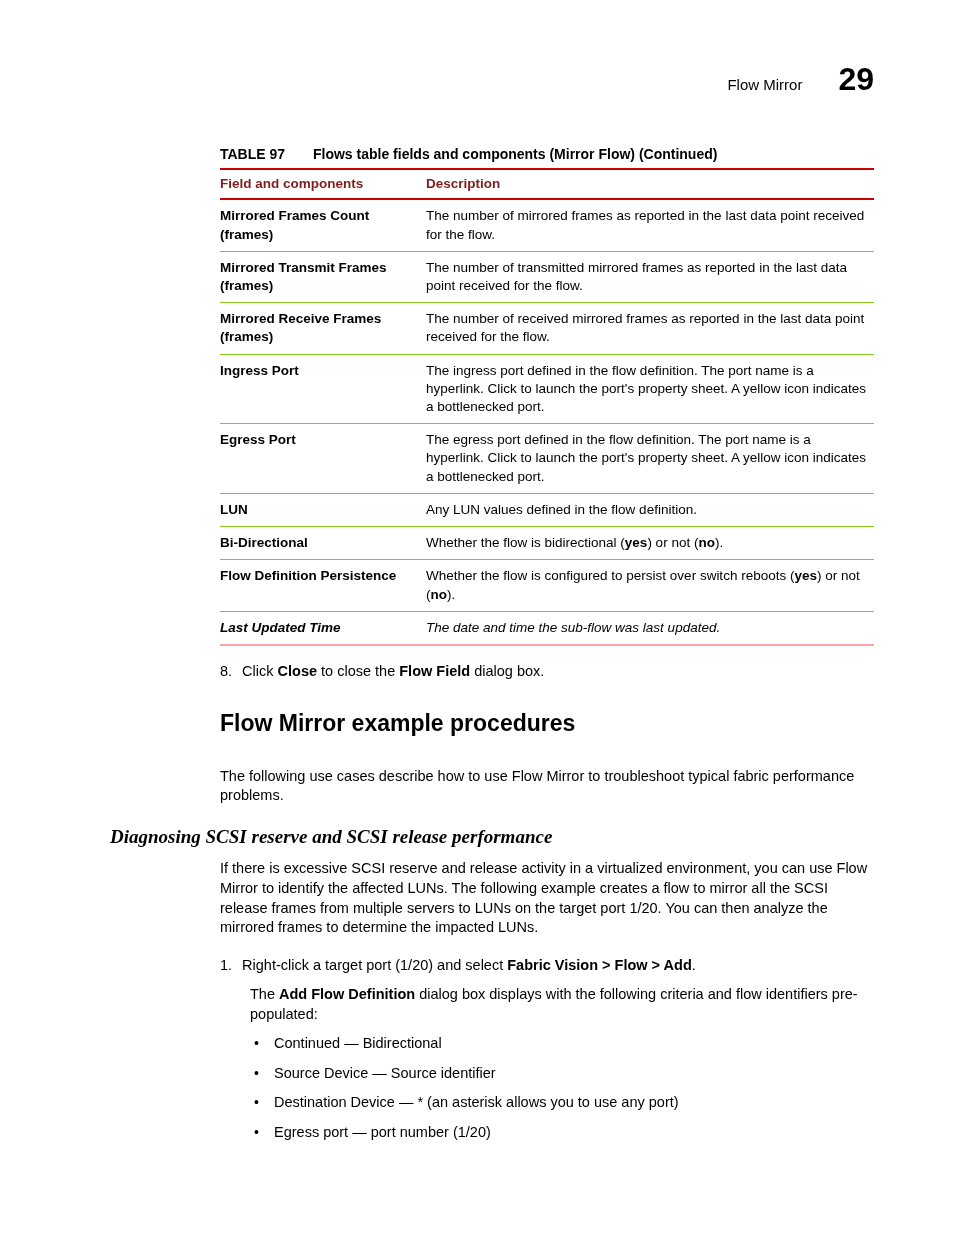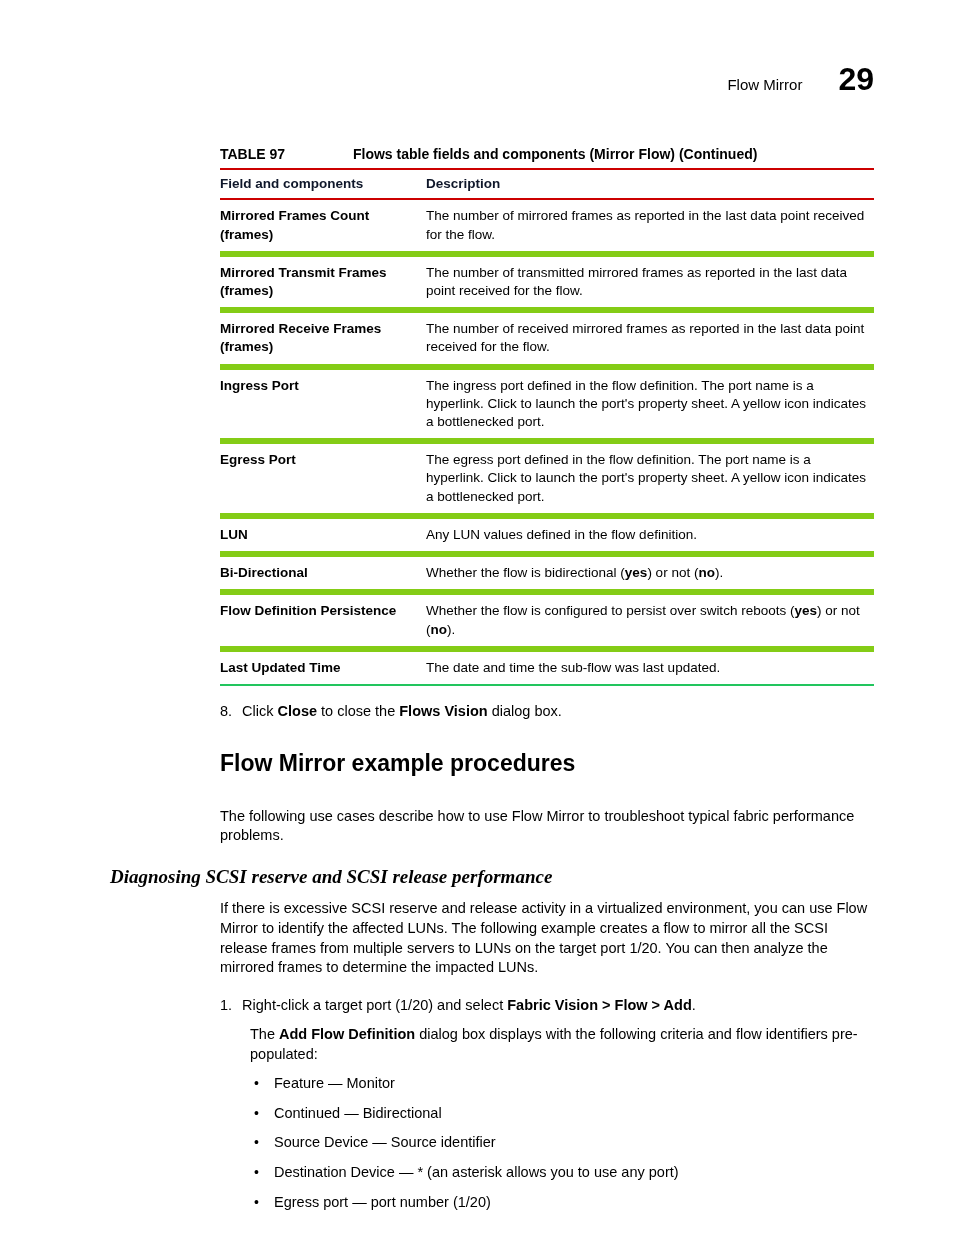--- a/index.html
+++ b/index.html
@@ -38,45 +38,46 @@
     margin-left: 110px;
     margin-bottom: 16px;
   }
   .table-caption {
     font-family: "Arial Narrow", Arial, sans-serif;
     font-stretch: condensed;
     font-size: 14px;
     margin-bottom: 4px;
   }
   .table-caption .tname { font-weight: bold; margin-right: 24px; }
-  .table-caption .ttitle { font-weight: bold; margin-left: 40px; }
+  .table-caption .ttitle { font-weight: bold; }
   table {
     border-collapse: collapse;
     width: 100%;
     font-size: 13.5px;
   }
   thead tr { }
   th {
     text-align: left;
     font-weight: bold;
     padding: 5px 6px 5px 0;
     vertical-align: top;
     border-top: 2px solid #c00;
     border-bottom: 2px solid #c00;
-    color: #0f172a;
+    color: #7f1d1d;
     font-family: "Arial Narrow", Arial, sans-serif;
     font-stretch: condensed;
   }
   td {
     padding: 7px 6px 7px 0;
     vertical-align: top;
-    border-bottom: 6px solid #84cc16;
+    border-bottom: 1px solid #84cc16;
   }
   tbody tr:last-child td {
-    border-bottom: 2px solid #22c55e;
+    border-bottom: 2px solid #fca5a5;
+    font-style: italic;
   }
   td.fc {
     font-weight: bold;
     width: 200px;
     font-family: "Arial Narrow", Arial, sans-serif;
     font-stretch: condensed;
     font-size: 13.5px;
   }
   td.desc {
     font-family: Arial, Helvetica, sans-serif;
@@ -203,39 +204,38 @@
         <tr>
           <td class="fc">Last Updated Time</td>
           <td class="desc">The date and time the sub-flow was last updated.</td>
         </tr>
       </tbody>
     </table>
   </div>
 
   <div class="step8">
     <span class="num">8.</span>
-    <span><span>Click </span><span class="bold">Close</span><span> to close the </span><span class="bold">Flows Vision</span><span> dialog box.</span></span>
+    <span><span>Click </span><span class="bold">Close</span><span> to close the </span><span class="bold">Flow Field</span><span> dialog box.</span></span>
   </div>
 
   <div class="h2">Flow Mirror example procedures</div>
 
   <div class="para">The following use cases describe how to use Flow Mirror to troubleshoot typical fabric performance problems.</div>
 
   <div class="h3">Diagnosing SCSI reserve and SCSI release performance</div>
 
   <div class="para">If there is excessive SCSI reserve and release activity in a virtualized environment, you can use Flow Mirror to identify the affected LUNs. The following example creates a flow to mirror all the SCSI release frames from multiple servers to LUNs on the target port 1/20. You can then analyze the mirrored frames to determine the impacted LUNs.</div>
 
   <div class="step1">
     <span class="num">1.</span>
     <span><span>Right-click a target port (1/20) and select </span><span style="font-weight:bold">Fabric Vision &gt; Flow &gt; Add</span><span>.</span></span>
   </div>
 
   <div class="step1-body"><span>The </span><span class="bold">Add Flow Definition</span><span> dialog box displays with the following criteria and flow identifiers pre-populated:</span></div>
 
   <ul class="criteria">
-    <li>Feature — Monitor</li>
     <li>Continued — Bidirectional</li>
     <li>Source Device — Source identifier</li>
     <li>Destination Device — * (an asterisk allows you to use any port)</li>
     <li>Egress port — port number (1/20)</li>
   </ul>
 
 </div>
 
 </body></html>

